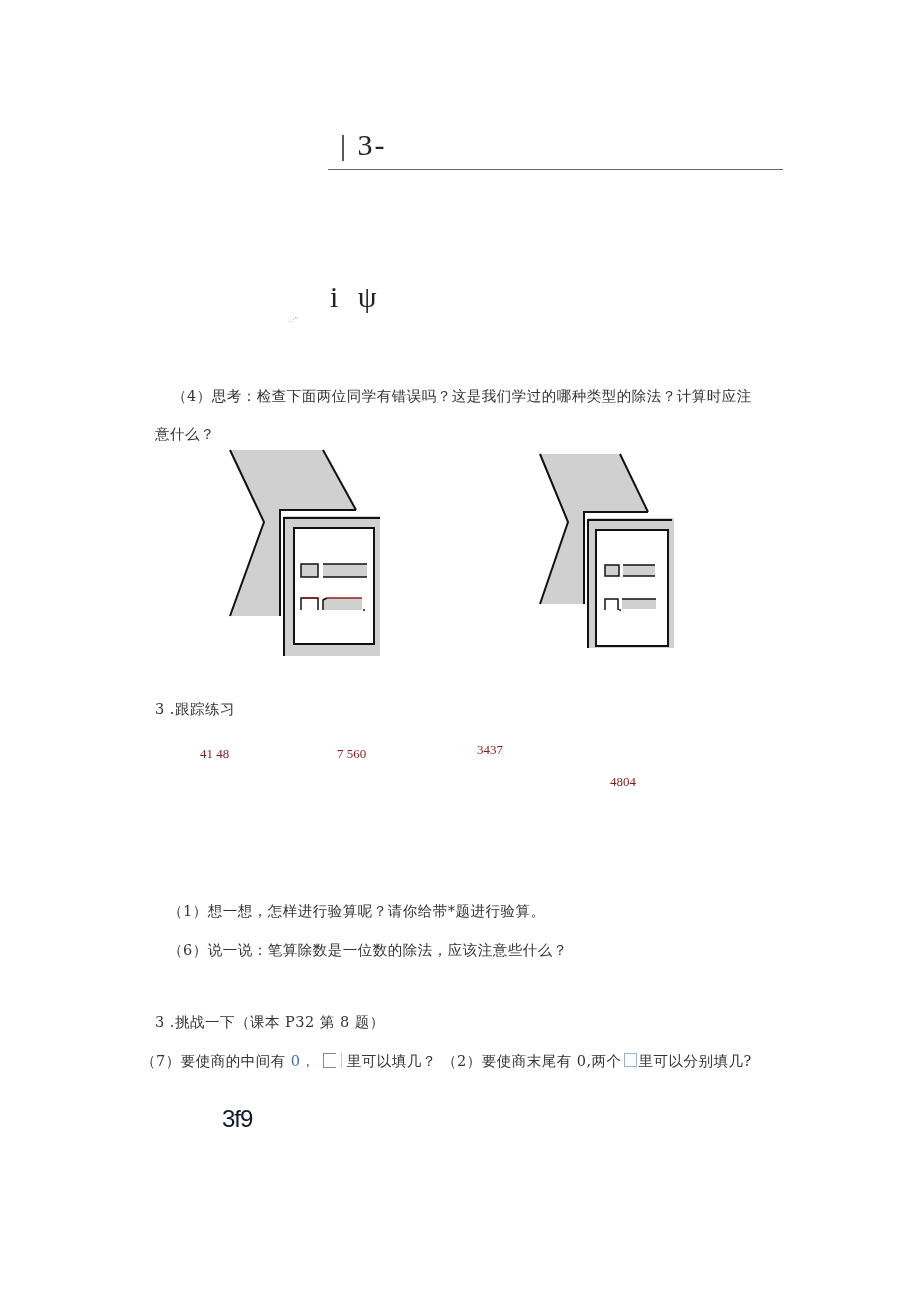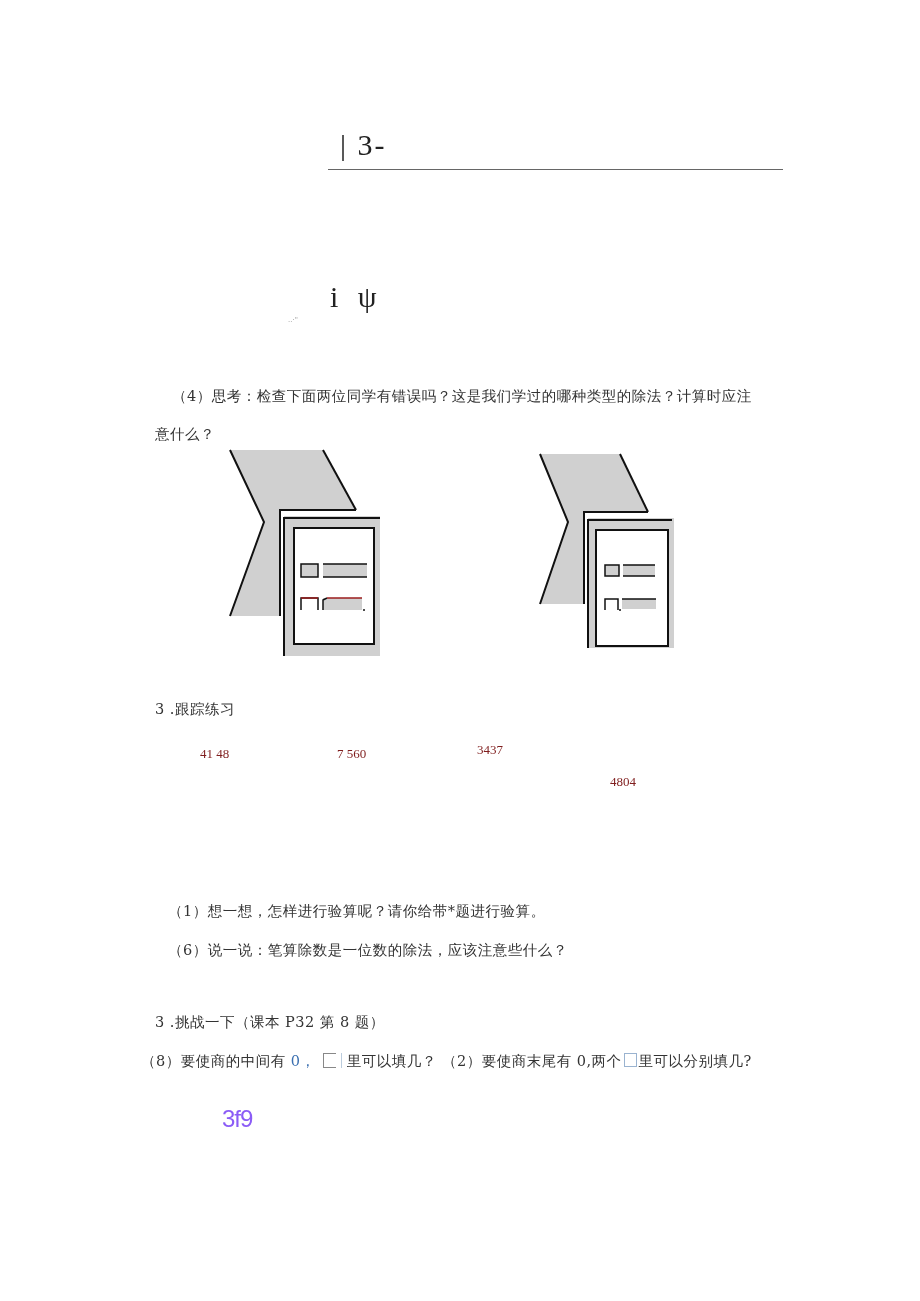--- a/index.html
+++ b/index.html
@@ -9,21 +9,21 @@
     .header-mark { left:340px; top:128px; font-size:30px; font-family:"Liberation Serif", serif; color:#222; letter-spacing:2px; }
     .header-rule { left:328px; top:169px; width:455px; height:1px; background:#666; }
     .symbols { left:330px; top:280px; font-size:30px; font-family:"Liberation Serif", serif; color:#222; letter-spacing:6px; }
     .tiny-mark { left:288px; top:316px; font-size:7px; color:#999; }
     .para { font-size:14.5px; color:#333; letter-spacing:0.5px; }
     .num { font-size:13px; font-family:"Liberation Serif", serif; color:#7f1d1d; }
     .blue { color:#3a6fb0; }
     .box-blue { display:inline-block; width:11px; height:12px; border:1px solid #9ab3d0; vertical-align:-1px; margin:0 2px; }
     .box-gray { display:inline-block; width:12px; height:13px; border-left:1px solid #888; border-top:1px solid #888; border-bottom:1px solid #888; vertical-align:-2px; margin:0 6px 0 2px; position:relative; }
     .box-gray::after { content:""; position:absolute; right:-6px; top:-1px; height:15px; border-left:1px solid #bcd; }
-    .big-expr { left:222px; top:1105px; font-size:24px; font-family:"Liberation Sans", sans-serif; color:#8b5cf6; letter-spacing:-1px; }
+    .big-expr { left:222px; top:1105px; font-size:24px; font-family:"Liberation Sans", sans-serif; color:#0f172a; letter-spacing:-1px; }
     svg { position:absolute; }
   </style>
 </head>
 <body>
 
 <div class="abs header-mark">| 3-</div>
 <div class="abs header-rule"></div>
 <div class="abs symbols">i ψ</div>
 <div class="abs tiny-mark">..·"</div>
 
@@ -76,20 +76,20 @@
 <div class="abs num" style="left:200px; top:746px;">41 48</div>
 <div class="abs num" style="left:337px; top:746px;">7 560</div>
 <div class="abs num" style="left:477px; top:742px;">3437</div>
 <div class="abs num" style="left:610px; top:742px;margin-top:32px;">4804</div>
 
 <div class="abs para" style="left:168px; top:902px;text-align:center;">（1）想一想，怎样进行验算呢？请你给带*题进行验算。</div>
 <div class="abs para" style="left:168px; top:941px;">（6）说一说：笔算除数是一位数的除法，应该注意些什么？</div>
 
 <div class="abs para" style="left:155px; top:1013px;">3  .挑战一下（课本 P32 第 8 题）</div>
 <div class="abs para" style="left:141px; top:1052px;">
-  <span>（8）要使商的中间有</span>
+  <span>（7）要使商的中间有</span>
   <span class="blue">0，</span>
   <span class="box-gray"></span>
   <span>里可以填几？</span>
   <span>（2）要使商末尾有 0,两个</span><span class="box-blue"></span><span>里可以分别填几?</span>
 </div>
 
 <div class="abs big-expr">3f9</div>
 
 </body></html>

